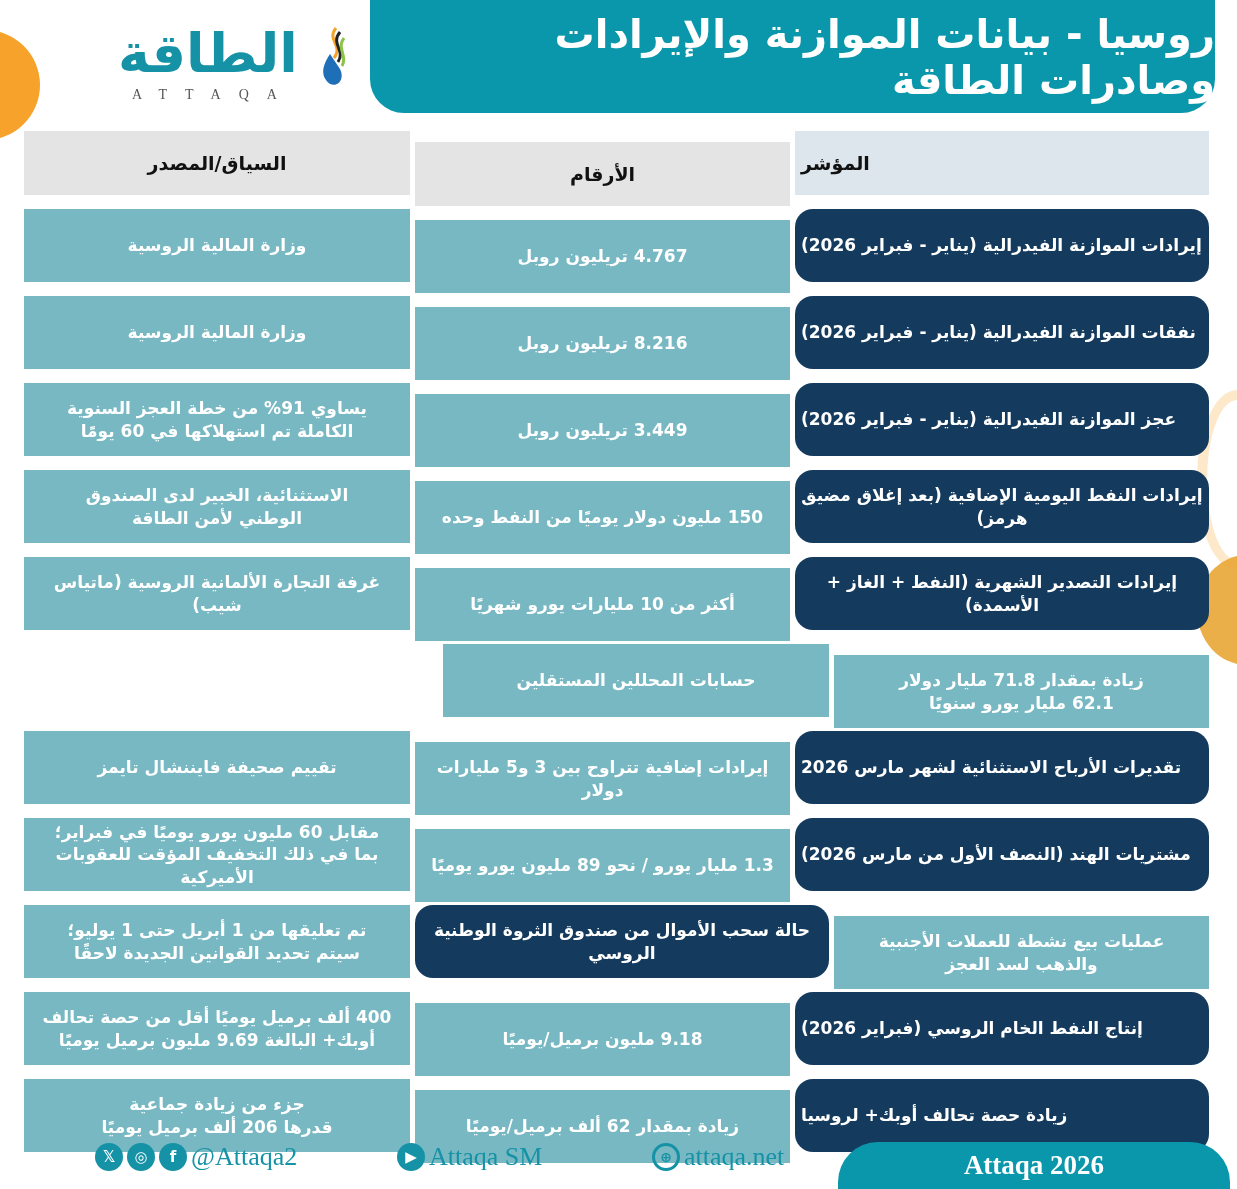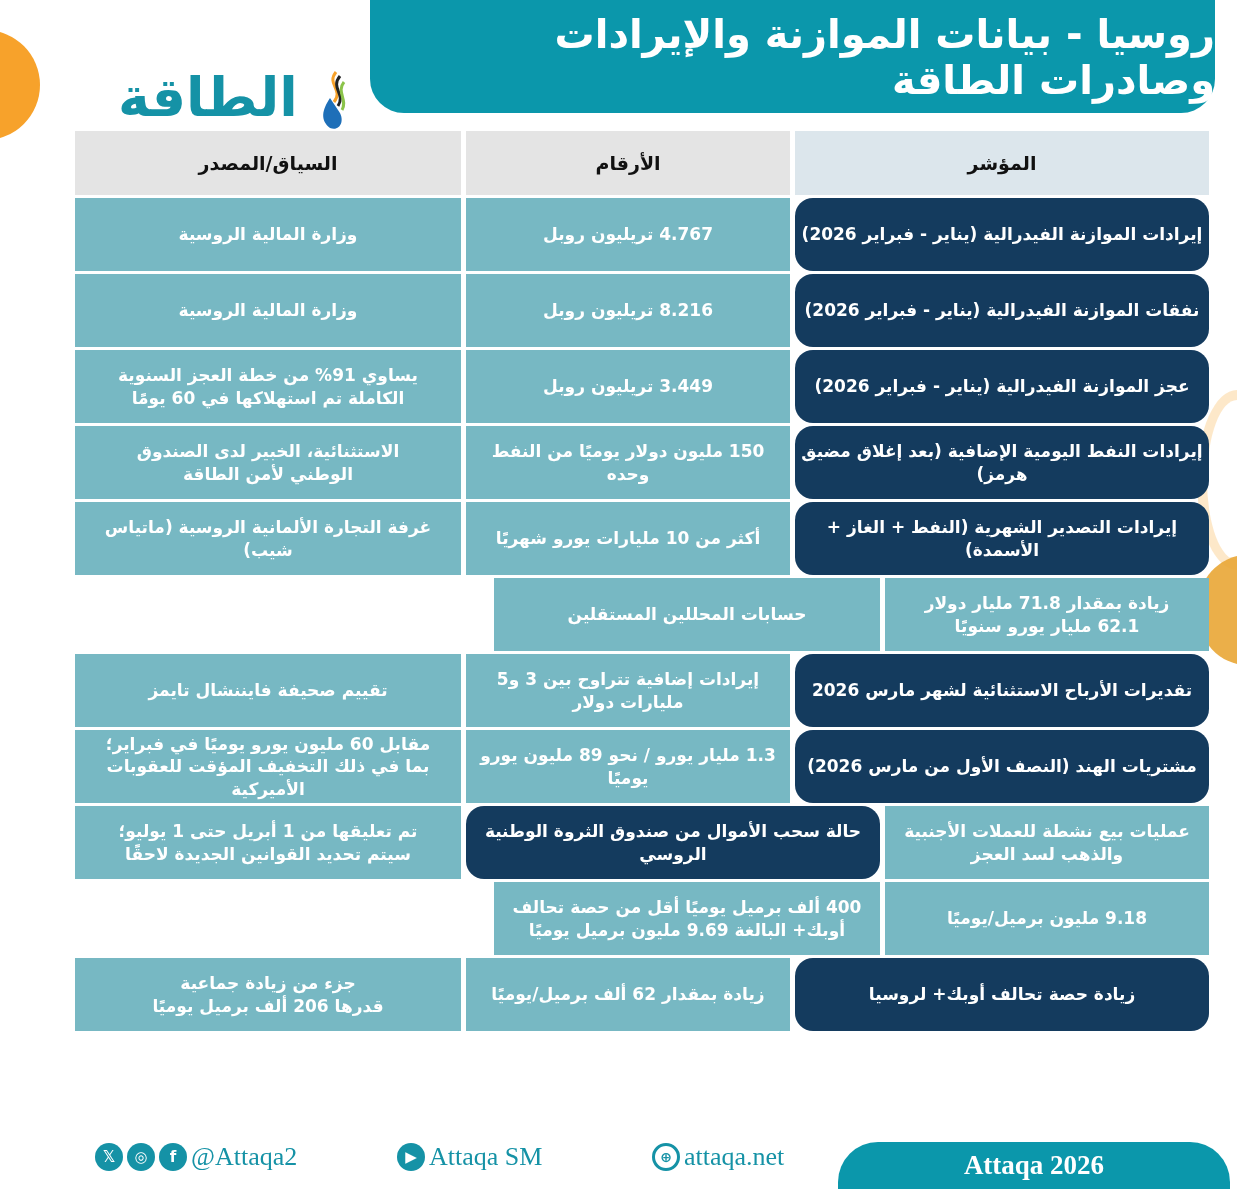--- a/index.html
+++ b/index.html
@@ -5,35 +5,35 @@
   * { box-sizing: border-box; margin: 0; padding: 0; }
   html, body { width: 1237px; height: 1189px; background: #ffffff; overflow: hidden; }
   body { position: relative; font-family: "DejaVu Sans", "Liberation Sans", sans-serif; }
 
   
   .bg-circle-left { position: absolute; left: -70px; top: 30px; width: 110px; height: 110px; border-radius: 50%; background: #f7a22b; }
   .bg-circle-right { position: absolute; right: -60px; top: 555px; width: 100px; height: 110px; border-radius: 50%; background: #e9a635; opacity: 0.9; }
   .bg-flame { position: absolute; right: -40px; top: 390px; width: 80px; height: 180px; border-radius: 50% 0 0 50%; border: 10px solid rgba(247,162,43,0.25); border-right: none; }
 
   
-  .logo { position: absolute; left: 118px; top: 20px; width: 240px; height: 90px; margin-top: 44px; }
+  .logo { position: absolute; left: 118px; top: 20px; width: 240px; height: 90px; }
   .logo-ar { position: absolute; left: 0; top: 2px; font-family: "DejaVu Sans", sans-serif; font-weight: bold; font-size: 54px; color: #1592a6; direction: rtl; letter-spacing: -2px; }
-  .logo-en { position: absolute; left: 24px; top: 67px; font-family: Liberation Mono, monospace; font-size: 14px; letter-spacing: 18px; color: #555; }
+  .logo-en { position: absolute; left: 14px; top: 67px; font-family: Liberation Serif, serif; font-size: 14px; letter-spacing: 18px; color: #555; }
   .logo-drop { position: absolute; left: 198px; top: 6px; width: 34px; height: 62px; }
 
   
   .title-banner { position: absolute; left: 370px; top: -20px; width: 845px; height: 133px; background: #0b97ab; border-radius: 0 0 34px 34px; display: flex; align-items: center; justify-content: center; padding-top: 20px; }
   .title-text { color: #ffffff; font-family: "DejaVu Sans", sans-serif; font-weight: bold; font-size: 40px; direction: rtl; }
 
   
   .table { position: absolute; left: 24px; top: 131px; width: 1185px; }
   .row { display: flex; flex-direction: row-reverse; gap: 5px; margin-bottom: 3px; }
   .cell { display: flex; align-items: center; justify-content: center; text-align: center; direction: rtl; font-family: "DejaVu Sans", sans-serif; font-weight: bold; color: #ffffff; line-height: 1.3; padding: 4px 6px; }
-  .c-ind { width: 414px; }
-  .c-num { width: 324px; }
+  .c-ind { width: 414px; justify-content: flex-end; }
+  .c-num { width: 375px; margin-top: 11px; }
   .c-src { width: 386px; }
   .hdr .cell { height: 64px; background: #e4e4e4; color: #111; font-size: 19px; }
   .hdr .c-ind { background: #dce6ec; }
   .data .cell { height: 73px; font-size: 17px; }
   .data .c-ind { background: #143b5e; font-size: 17px; border-radius: 18px; }
   .data .c-num { background: #77b8c3; }
   .data .c-src { background: #77b8c3; justify-content: center; }
   .cell span { white-space: pre-line; }
 
   
@@ -178,20 +178,23 @@
       </div>
     <div class="cell c-ind">
         <span>حالة سحب الأموال من صندوق الثروة الوطنية الروسي</span>
       </div>
     <div class="cell c-src">
         <span>تم تعليقها من 1 أبريل حتى 1 يوليو؛
 سيتم تحديد القوانين الجديدة لاحقًا</span>
       </div>
   </div>
   <div class="row data">
+    <div class="cell c-ind">
+        <span>إنتاج النفط الخام الروسي (فبراير 2026)</span>
+      </div>
     <div class="cell c-num">
         <span>9.18 مليون برميل/يوميًا</span>
       </div>
     <div class="cell c-src">
         <span>400 ألف برميل يوميًا أقل من حصة تحالف
 أوبك+ البالغة 9.69 مليون برميل يوميًا</span>
       </div>
   </div>
   <div class="row data">
     <div class="cell c-ind">

